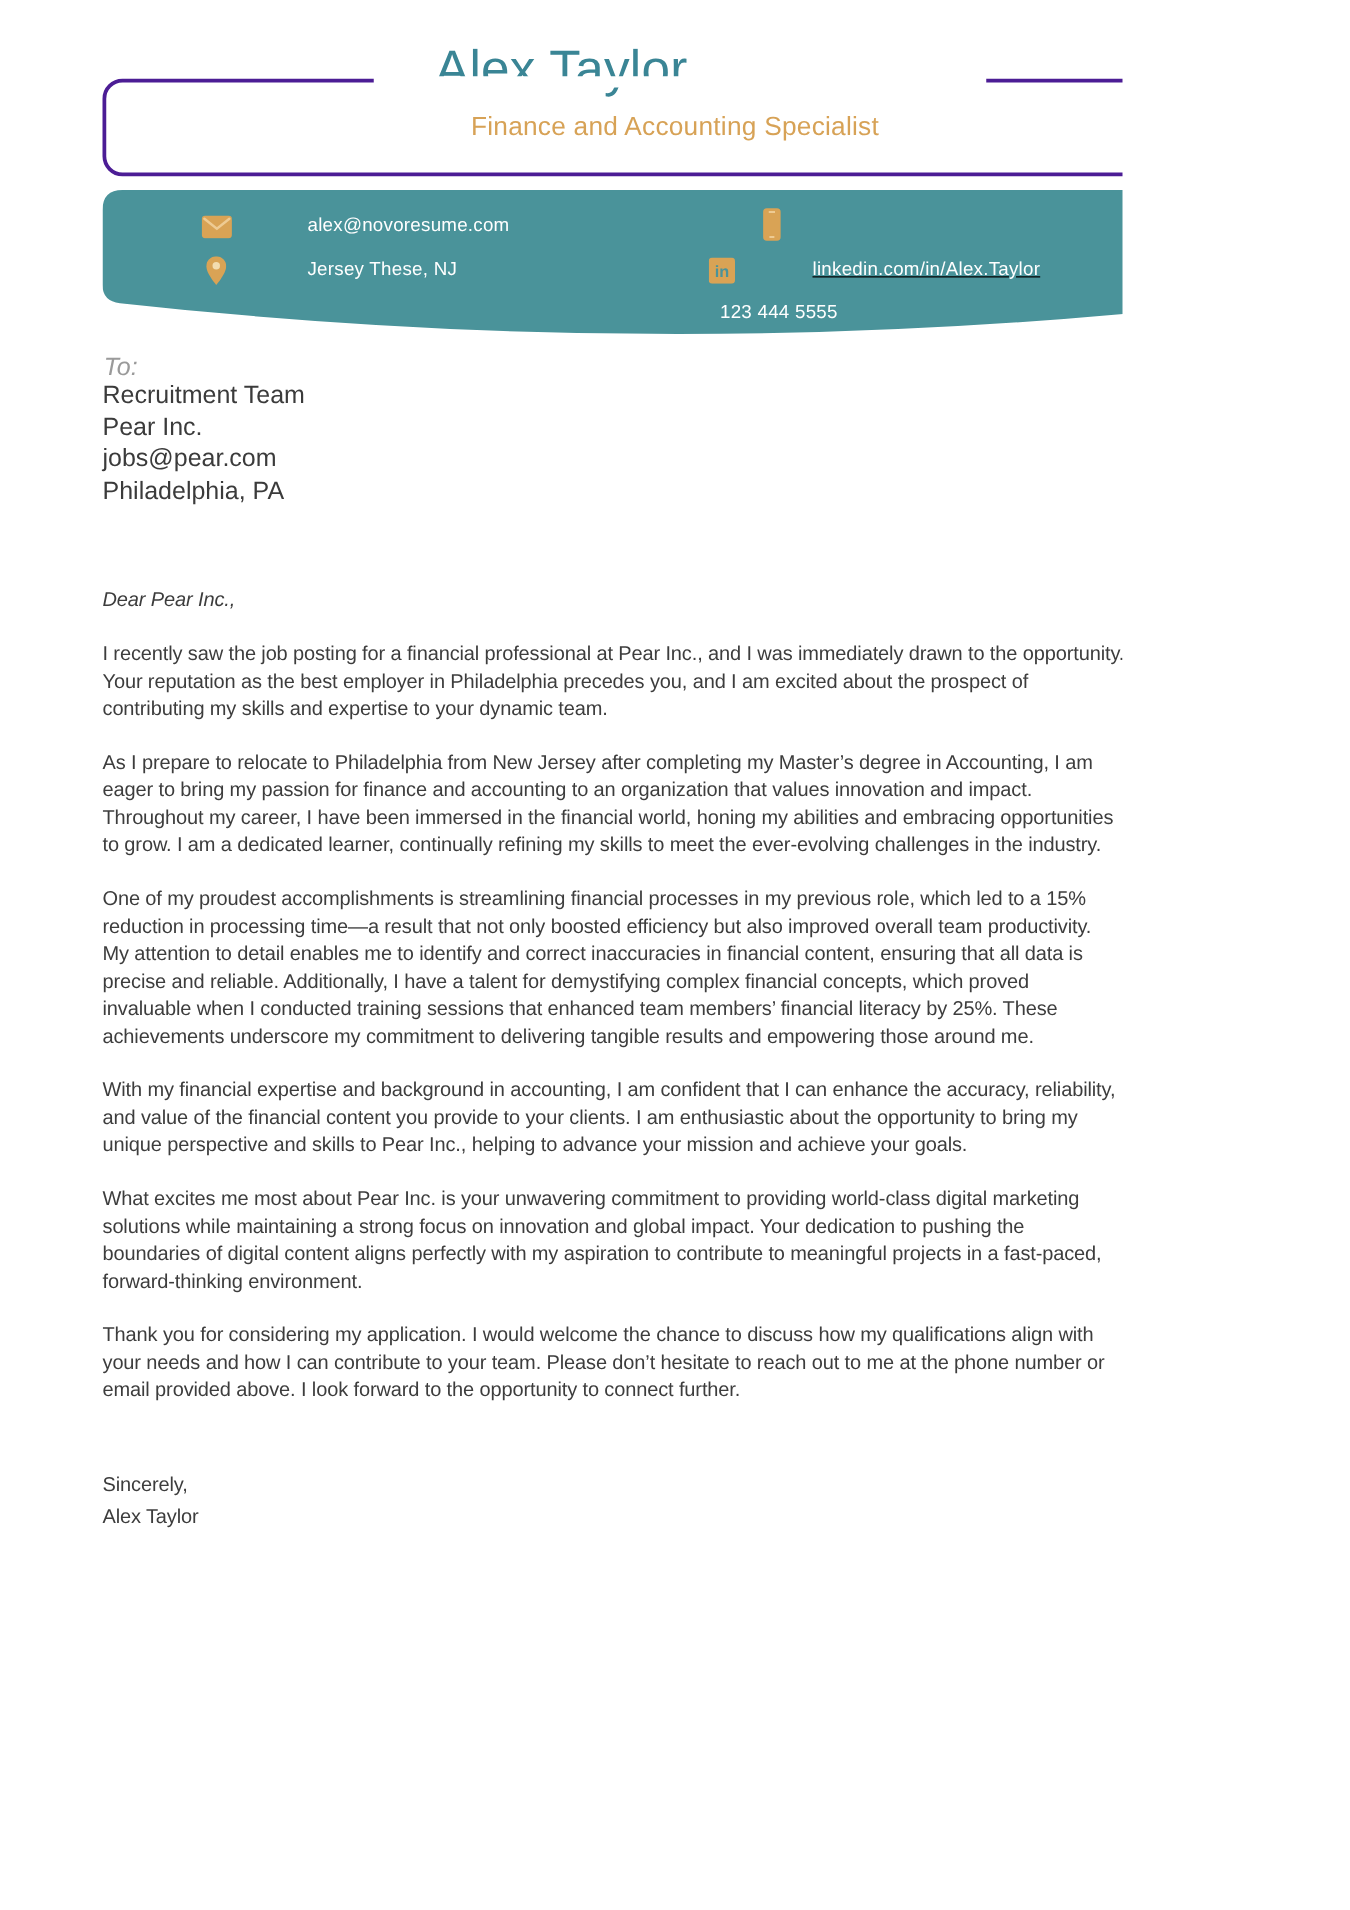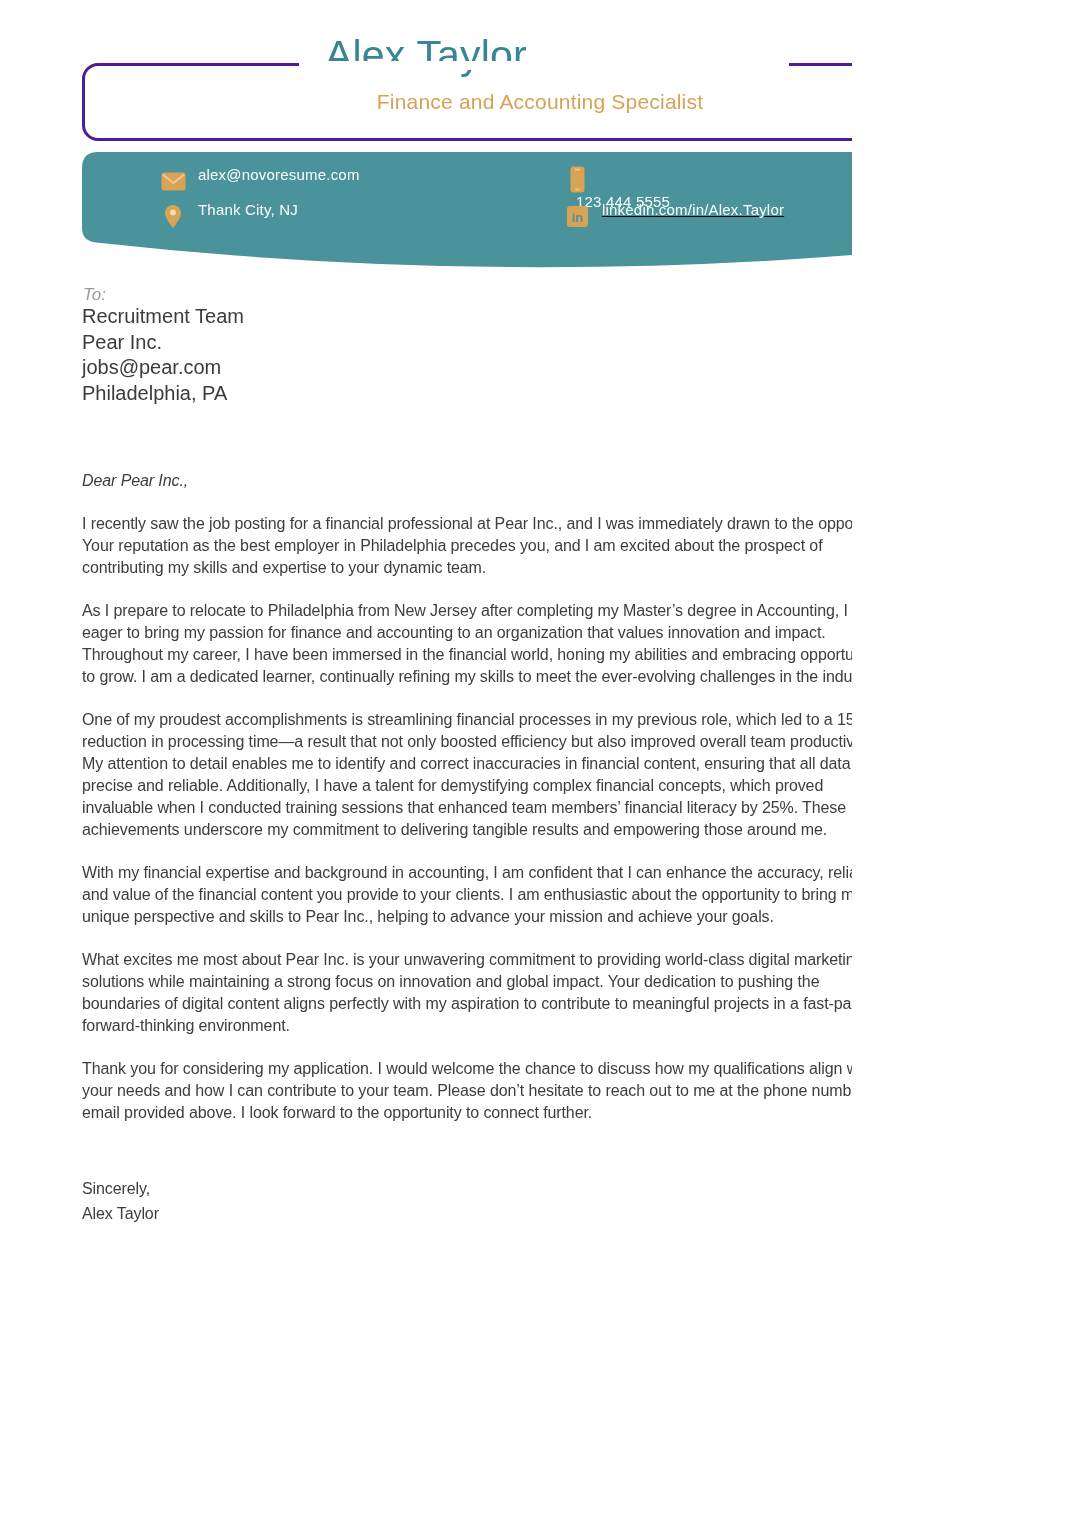--- a/index.html
+++ b/index.html
@@ -2,20 +2,21 @@
 <html><head>
 <meta charset="utf-8">
 <style>
   html,body{margin:0;padding:0;background:#ffffff;}
   .page{
     position:relative;
     width:852px;height:1528px;
     background:#ffffff;
     font-family:"Liberation Sans", sans-serif;
     overflow:hidden;
+    padding-left:46px;
   }
   
   .person-name{
     position:absolute;left:0;right:0;top:30px;
     text-align:center;
     font-size:41px;line-height:50px;
     color:#3A8595;
     letter-spacing:0.2px;
   }
   .header-frame{
@@ -34,41 +35,41 @@
   .person-title{
     font-size:21px;line-height:26px;
     color:#D7A256;
     letter-spacing:0.2px;
   }
   
   .banner-svg{position:absolute;left:82px;top:152px;width:916px;height:126px;}
   .contact-layer{position:absolute;left:82px;top:152px;width:916px;height:100px;}
   .contact-item{
     position:absolute;height:30px;
-    display:flex;
+    display:flex;align-items:center;gap:48px;
   }
   .contact-item .icon-cell{
     width:26px;flex:none;
     display:flex;align-items:center;justify-content:center;
   }
   .contact-item .contact-text{
     margin-left:12px;
     color:#ffffff;
     font-size:15px;line-height:18px;
     letter-spacing:0.2px;
     white-space:nowrap;
   }
   .ci-email{left:78px;top:14px;}
   .ci-phone{left:482px;top:14px;flex-direction:column;}
   .ci-location{left:78px;top:49px;}
   .ci-linkedin{left:482px;top:49px;text-decoration:underline;}
   
   .to-label{
     position:absolute;left:83px;top:286px;
-    font-style:italic;font-size:17px;line-height:17px;
+    font-style:italic;font-size:20px;line-height:17px;
     color:#9A9A9A;
   }
   .recipient-block{
     position:absolute;left:82px;top:304px;
     font-size:20px;line-height:25.5px;
     color:#3B3B3B;
     white-space:pre-line;
   }
   
   .letter{
@@ -121,21 +122,21 @@
       <span class="contact-text">123 444 5555</span>
     </div>
 
     <div class="contact-item ci-location">
       <span class="icon-cell">
         <svg width="16" height="23" viewBox="0 0 16 23" xmlns="http://www.w3.org/2000/svg">
           <path d="M8 0 C3.6 0 0 3.6 0 8 C0 13.6 8 23 8 23 C8 23 16 13.6 16 8 C16 3.6 12.4 0 8 0 Z" fill="#D9A355"></path>
           <circle cx="8" cy="7.6" r="3" fill="#F2DCB0"></circle>
         </svg>
       </span>
-      <span class="contact-text">Thank City, NJ</span>
+      <span class="contact-text">Jersey These, NJ</span>
     </div>
 
     <div class="contact-item ci-linkedin">
       <span class="icon-cell">
         <svg width="21" height="21" viewBox="0 0 21 21" xmlns="http://www.w3.org/2000/svg">
           <rect x="0" y="0" width="21" height="21" rx="3" fill="#D9A355"></rect>
           <text x="10.5" y="15.5" text-anchor="middle" font-family="Liberation Sans, sans-serif" font-size="13" font-weight="bold" fill="#4A939A">in</text>
         </svg>
       </span>
       <span class="contact-text">linkedin.com/in/Alex.Taylor</span>

